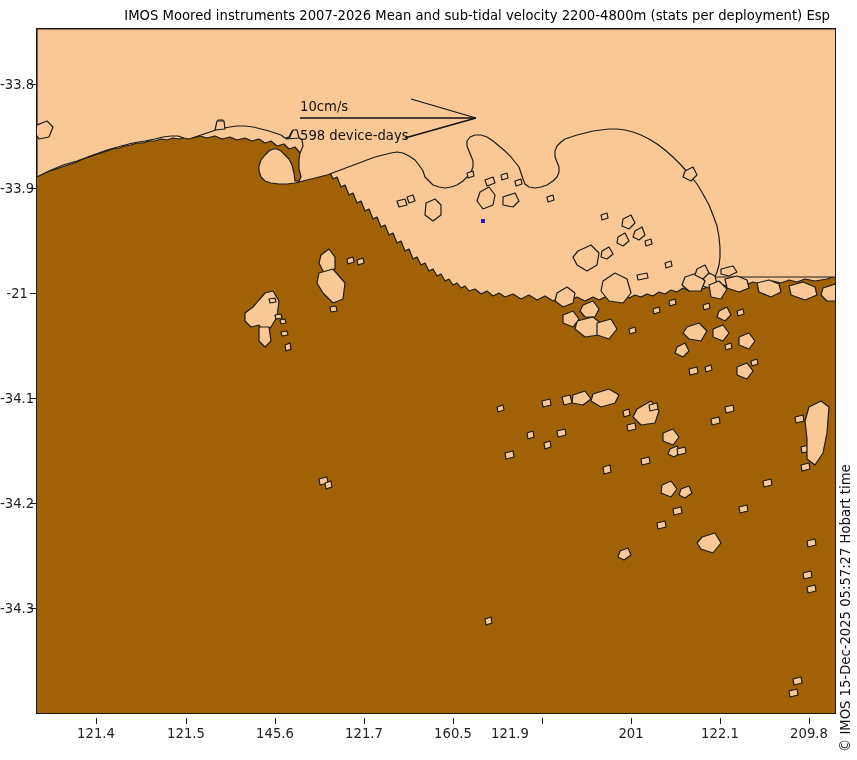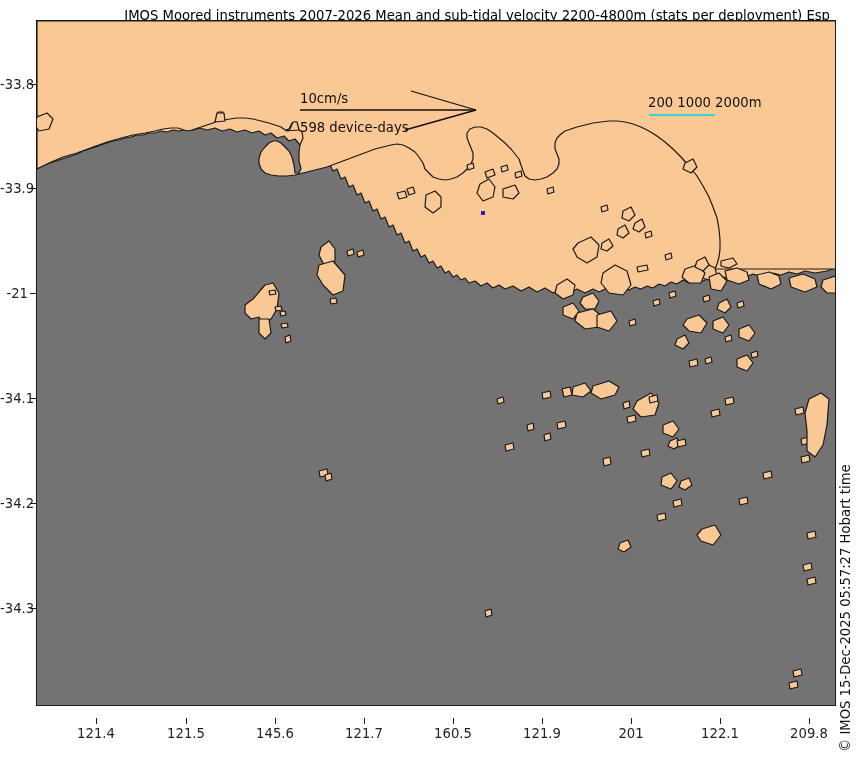--- a/index.html
+++ b/index.html
@@ -24,25 +24,25 @@
     left: 0; top: 8px;
     width: 830px;
     text-align: right;
     font-size: 13.2px;
     color: #000000;
     white-space: nowrap;
     overflow: hidden;
   }
   .axes {
     position: absolute;
-    left: 36px; top: 20px;
+    left: 36px; top: 28px;
     width: 800px; height: 686px;
     border: 1.3px solid #1a1a1a;
     box-sizing: border-box;
-    background: #737373;
+    background: #a16207;
     overflow: hidden;
   }
   .mapsvg {
     position: absolute;
     left: 0; top: 0;
     width: 800px; height: 686px;
     display: block;
   }
   
   .ytick {
@@ -344,25 +344,20 @@
     <div class="vel-legend">
       <div class="vel-label-top">10cm/s</div>
       <div class="vel-label-bottom">598 device-days</div>
       <svg class="arrowsvg" viewBox="0 0 186 56">
         <line x1="2" y1="21" x2="178" y2="21" stroke="#111" stroke-width="1.3"></line>
         <line x1="113" y1="2" x2="178" y2="21" stroke="#111" stroke-width="1.3"></line>
         <line x1="107" y1="41" x2="178" y2="21" stroke="#111" stroke-width="1.3"></line>
       </svg>
     </div>
 
-    <div class="depth-legend">
-      <div class="depth-text">200 1000 2000m</div>
-      <div class="depth-rule c200"></div>
-      <div class="depth-rule c1000"></div>
-    </div>
   </div>
 
   <div class="ylabels">
     <div class="ytick" style="top:84px">-33.8</div>
     <div class="ytick" style="top:188px">-33.9</div>
     <div class="ytick" style="top:293px">-21</div>
     <div class="ytick" style="top:398px">-34.1</div>
     <div class="ytick" style="top:503px">-34.2</div>
     <div class="ytick" style="top:608px">-34.3</div>
 
@@ -373,21 +368,21 @@
     <div class="ytickmark" style="top:503px"></div>
     <div class="ytickmark" style="top:608px"></div>
   </div>
 
   <div>
     <div class="xtick" style="left:96px">121.4</div>
     <div class="xtick" style="left:186px">121.5</div>
     <div class="xtick" style="left:275px">145.6</div>
     <div class="xtick" style="left:364px">121.7</div>
     <div class="xtick" style="left:453px">160.5</div>
-    <div class="xtick" style="left:542px">121.9</div>
+    <div class="xtick" style="left:510px">121.9</div>
     <div class="xtick" style="left:631px">201</div>
     <div class="xtick" style="left:720px">122.1</div>
     <div class="xtick" style="left:809px">209.8</div>
 
     <div class="xtickmark" style="left:96px"></div>
     <div class="xtickmark" style="left:186px"></div>
     <div class="xtickmark" style="left:275px"></div>
     <div class="xtickmark" style="left:364px"></div>
     <div class="xtickmark" style="left:453px"></div>
     <div class="xtickmark" style="left:542px"></div>

